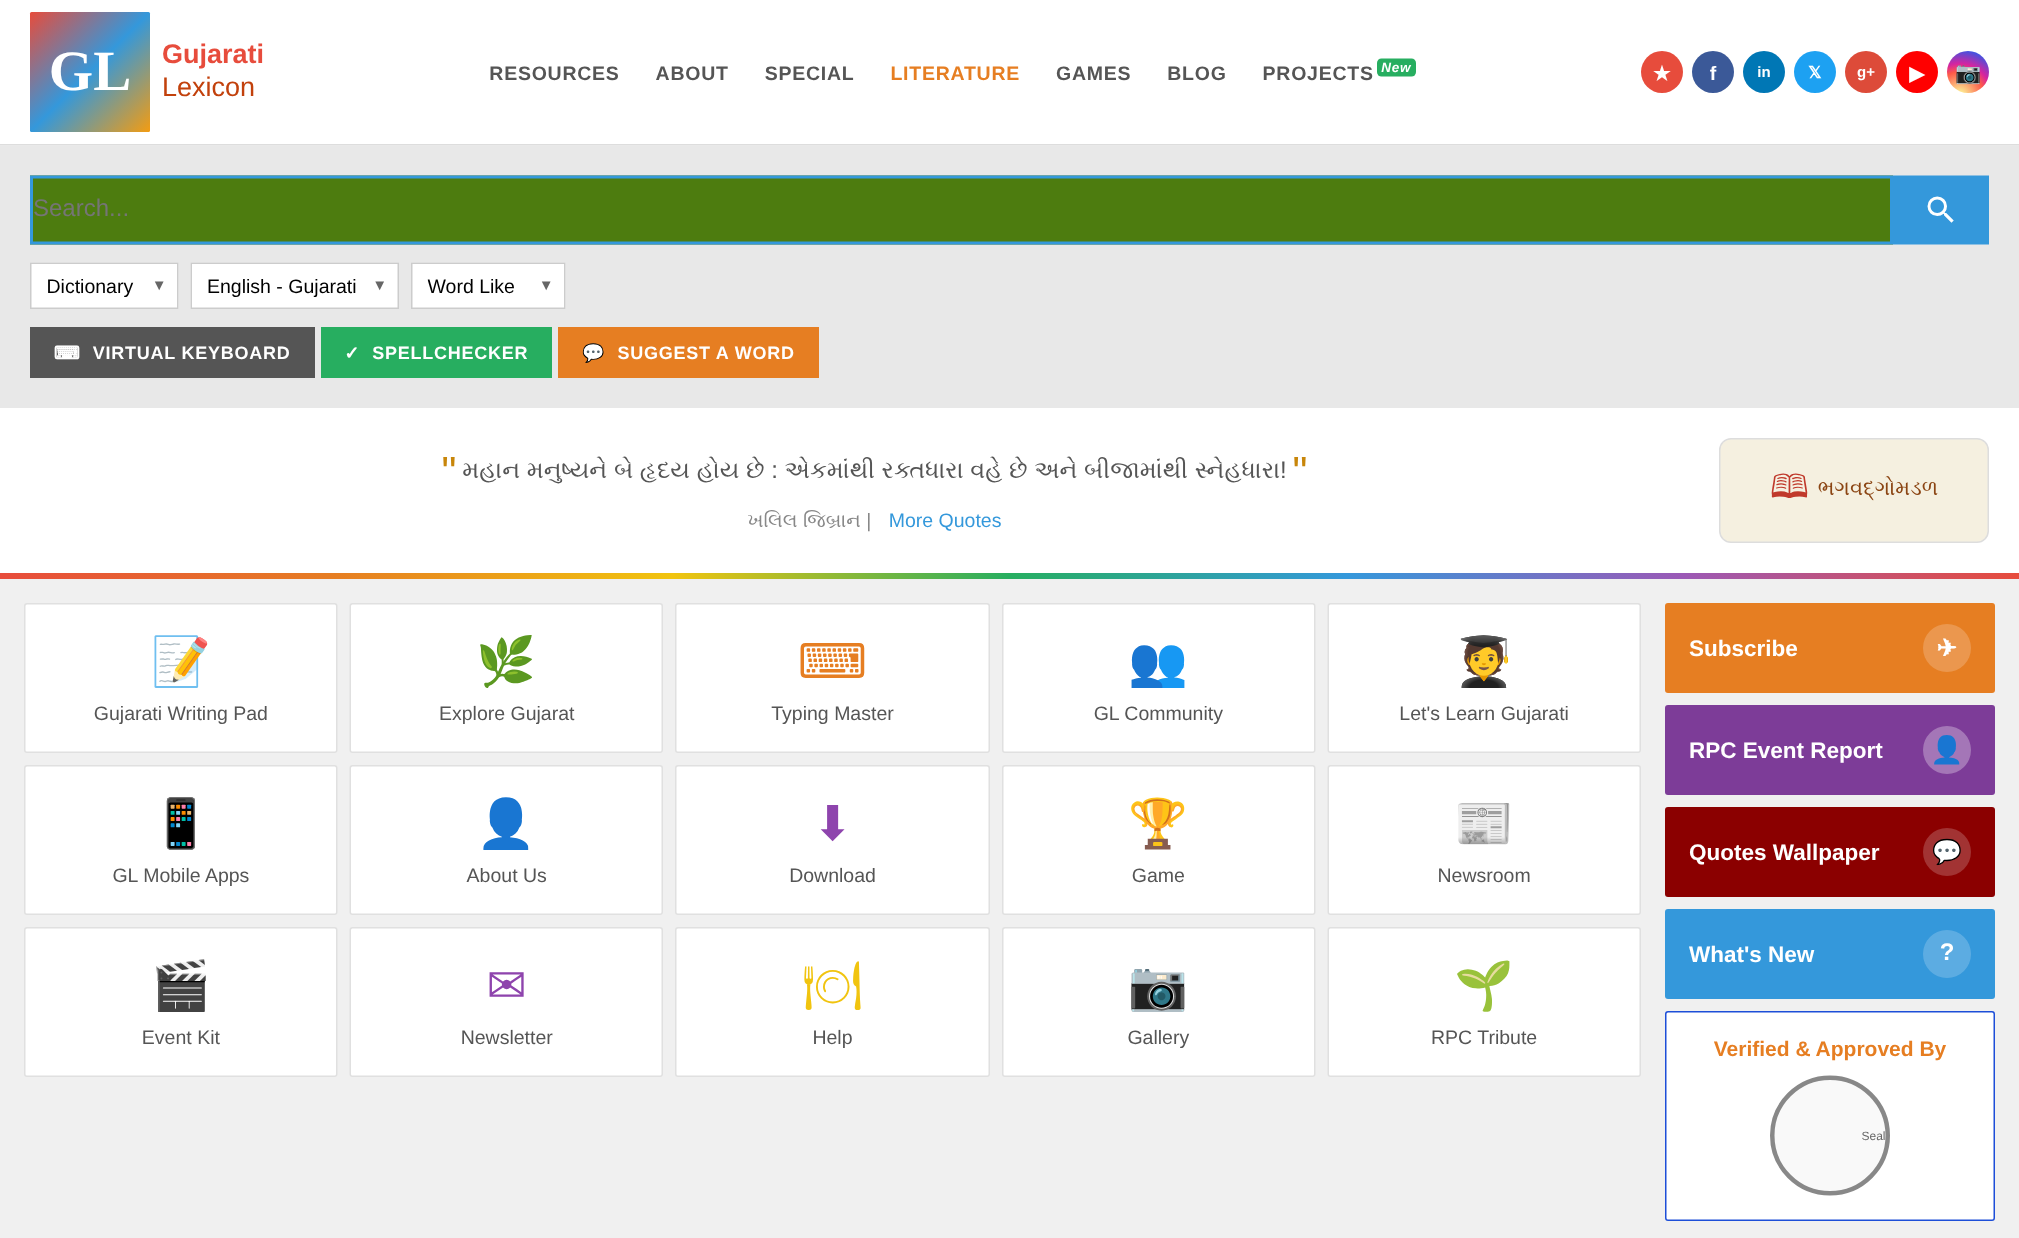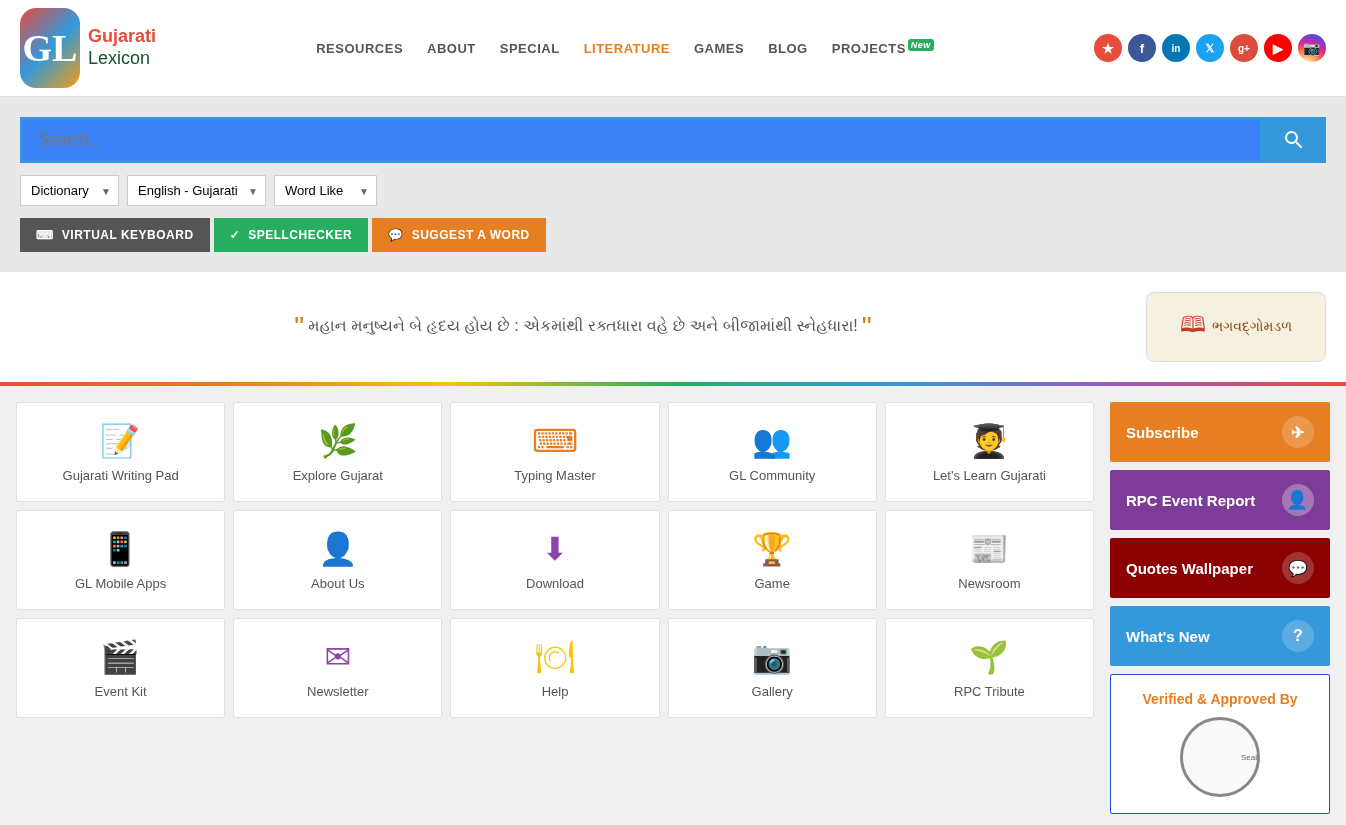--- a/index.html
+++ b/index.html
@@ -9,32 +9,32 @@
     .header {
       background: #fff;
       display: flex;
       align-items: center;
       justify-content: space-between;
       padding: 8px 20px;
       border-bottom: 1px solid #ddd;
     }
     .logo-area { display: flex; align-items: center; gap: 8px; }
     .logo-box {
-      width: 60px; height: 80px;
+      width: 80px; height: 80px;
       background: linear-gradient(135deg, #e74c3c 0%, #3498db 50%, #f39c12 100%);
       display: flex; align-items: center; justify-content: center;
-      border-radius: 16px;
+      border-radius: 1px;
     }
     .logo-text-gl {
       font-size: 38px; font-weight: bold; color: #fff; font-family: serif;
     }
     .logo-name { font-size: 18px; color: #555; line-height: 1.2; }
     .logo-name span { display: block; }
     .logo-name .gujarati { color: #e74c3c; font-weight: bold; }
-    .logo-name .lexicon { color: #14532d; }
+    .logo-name .lexicon { color: #c2410c; }
 
     .nav-menu { display: flex; gap: 24px; align-items: flex-end; }
     .nav-item {
       color: #555; text-decoration: none; font-size: 13px; font-weight: bold;
       letter-spacing: 0.5px; cursor: pointer;
     }
     .nav-item.lit { color: #e67e22; }
     .nav-new { position: relative; }
     .nav-new sup {
       background: #27ae60; color: #fff; font-size: 9px; padding: 1px 3px;
@@ -60,22 +60,22 @@
       background: #e8e8e8;
       padding: 20px;
       display: flex;
       justify-content: space-between;
       align-items: flex-start;
       gap: 20px;
     }
     .search-left { flex: 1; }
     .search-row { display: flex; gap: 0; margin-bottom: 12px; }
     .search-input {
-      flex: 1; padding: 12px 16px; border: 2px solid #3498db;
-      font-size: 16px; outline: none; background: #3b82f6; font-style: italic;
+      flex: 1; padding: 12px 0; border: 2px solid #3498db;
+      font-size: 16px; outline: none; background: #4d7c0f;
     }
     .search-btn {
       background: #3498db; border: none; padding: 0 20px;
       cursor: pointer; display: flex; align-items: center;
     }
     .search-icon-svg { fill: #fff; width: 24px; height: 24px; }
 
     .dropdowns-row { display: flex; gap: 8px; margin-bottom: 12px; }
     .dropdown-sel {
       padding: 7px 10px; border: 1px solid #ccc; background: #fff;
@@ -277,20 +277,25 @@
     </div>
   </div>
 
 </div>
 
 <div class="quote-section">
   <div class="quote-left">
     <span class="quote-marks">"</span>
     <span class="quote-text">મહાન મનુષ્યને બે હૃદય હોય છે : એકમાંથી રક્તધારા વહે છે અને બીજામાંથી સ્નેહધારા!</span>
     <span class="quote-marks">"</span>
+    <div class="quote-author">
+      <span>ખલિલ જિબ્રાન</span>
+      <span> | </span>
+      <a class="quote-more">More Quotes</a>
+    </div>
   </div>
   <div class="bhagvad-logo">
     <span style="color:#c0392b;font-size:22px;">🕮</span>
     <span style="margin-left:6px;font-size:14px;">ભગવદ્ગોમડળ</span>
   </div>
 </div>
 
 <div class="rainbow-divider"></div>
 
 <div class="main-content">

